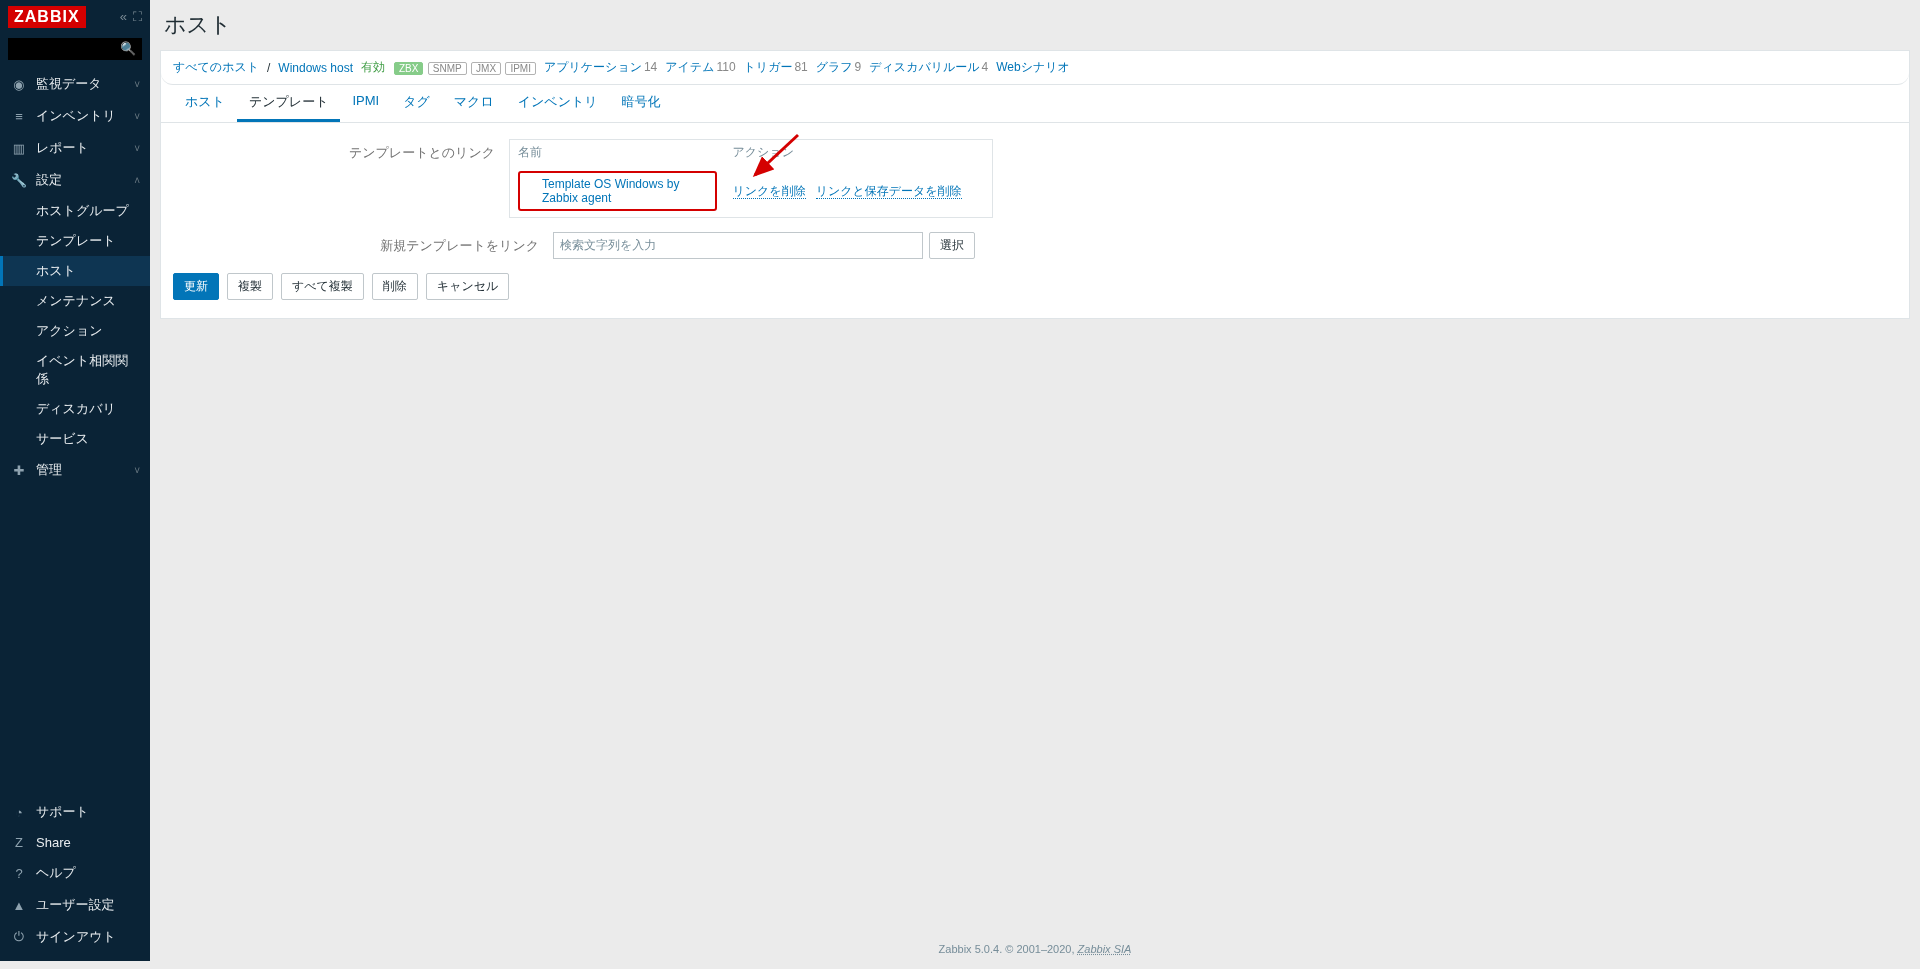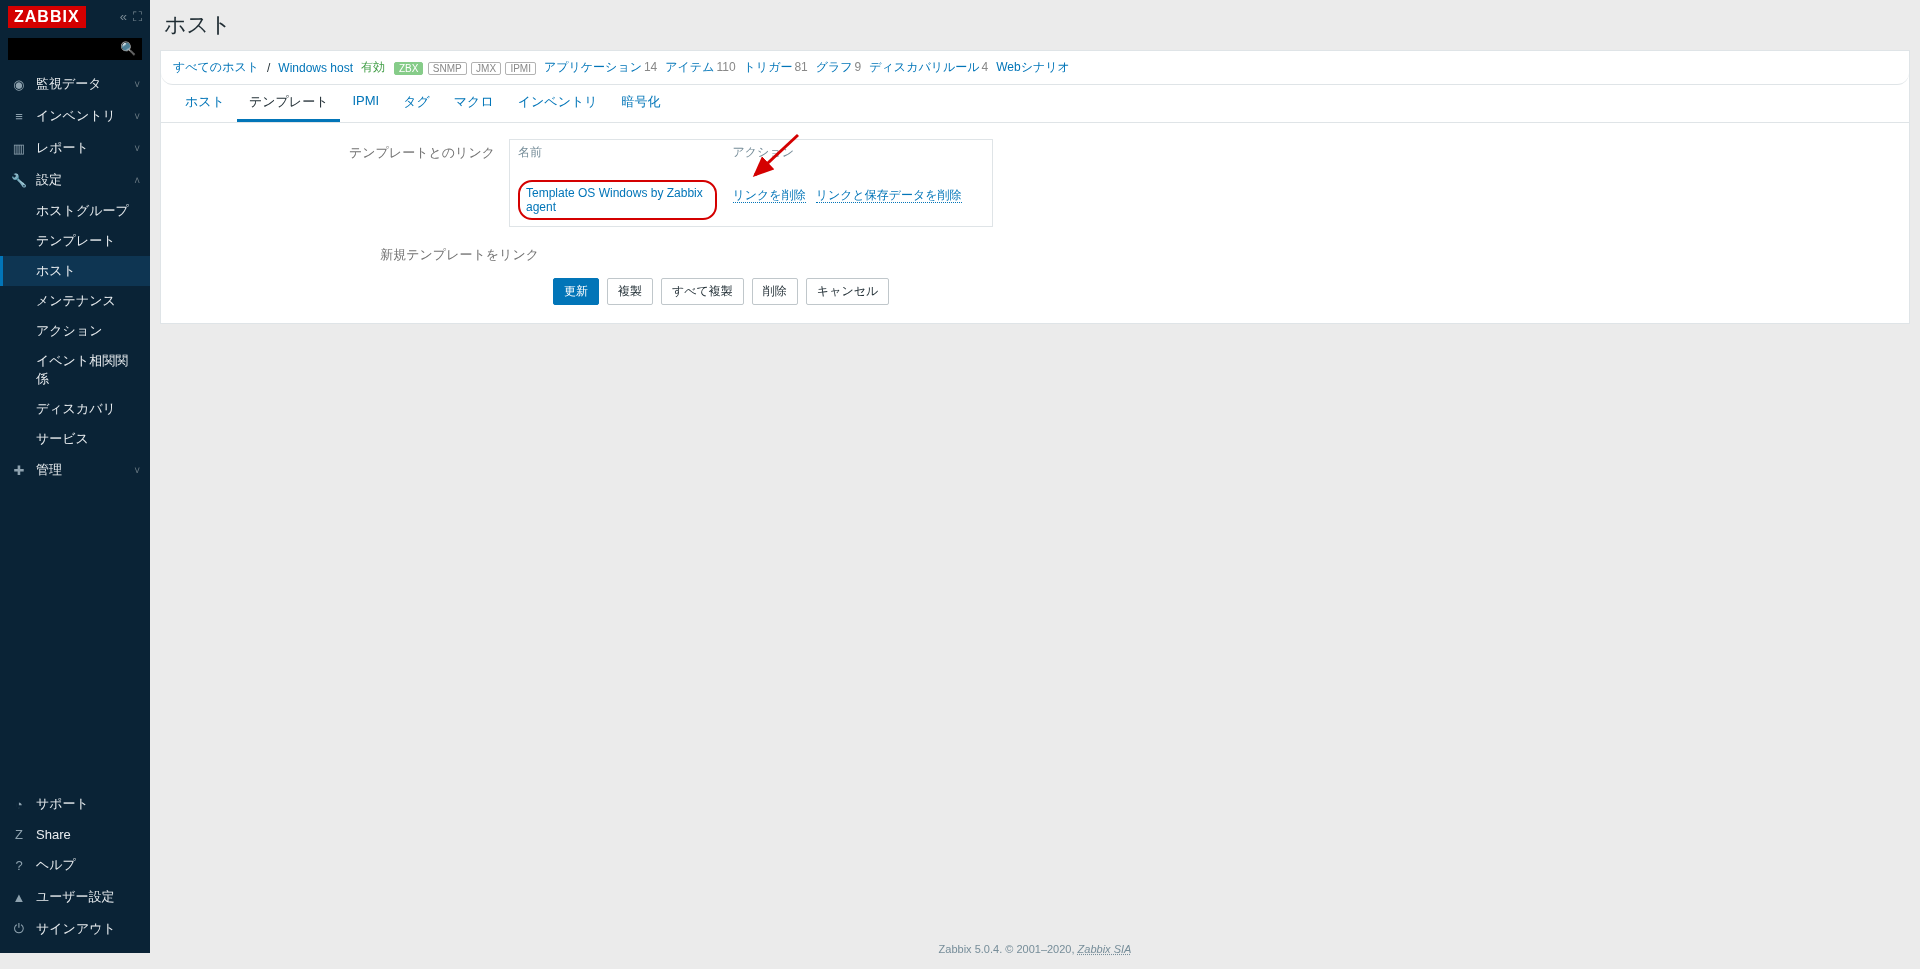--- a/index.html
+++ b/index.html
@@ -1,19 +1,19 @@
 <!DOCTYPE html>
 <html><head>
 <meta charset="utf-8">
 <style>
 * { margin: 0; padding: 0; box-sizing: border-box; }
 body { font-family: Arial, "Helvetica Neue", Helvetica, sans-serif; font-size: 13px; background: #ebebeb; color: #1f2c33; }
 a { color: #0275b8; text-decoration: none; }
 
-.sidebar { position: fixed; left: 0; top: 0; bottom: 16px; width: 150px; background: #0a2336; color: #bfc8cd; overflow-y: auto; display: flex; flex-direction: column; }
+.sidebar { position: fixed; left: 0; top: 0; bottom: 8px; width: 150px; background: #0a2336; color: #bfc8cd; overflow-y: auto; display: flex; flex-direction: column; }
 .sidebar-header { display: flex; align-items: center; padding: 6px 8px; }
 .logo { background: #d40000; color: #fff; font-weight: bold; letter-spacing: 1px; padding: 2px 6px; font-size: 16px; }
 .header-icons { margin-left: auto; color: #7b8b95; font-size: 13px; display: flex; gap: 6px; }
 .header-icons span { cursor: pointer; }
 .search-box { margin: 4px 8px 8px; position: relative; }
 .search-box input { width: 100%; background: #000; border: none; padding: 4px 22px 4px 6px; color: #fff; font-size: 12px; }
 .search-box .search-ico { position: absolute; right: 5px; top: 3px; color: #6b7a84; font-size: 13px; }
 
 .nav-section { }
 .nav-item { display: flex; align-items: center; padding: 7px 10px; color: #e8ecef; cursor: pointer; font-size: 13px; }
@@ -47,29 +47,29 @@
 .form-area { padding: 16px 12px 18px; position: relative; }
 .form-inner { position: relative; width: 820px; }
 .form-row { display: flex; margin-bottom: 14px; }
 .form-label { width: 380px; text-align: right; padding-right: 14px; padding-top: 5px; color: #737373; font-size: 13px; }
 .form-field { flex: 1; }
 
 .linked-table { border: 1px solid #dfe4e7; border-collapse: collapse; width: 484px; }
 .linked-table th { text-align: left; font-weight: normal; color: #768d99; padding: 4px 8px; font-size: 12px; }
 .linked-table td { padding: 6px 8px; vertical-align: middle; font-size: 12px; }
 .template-cell { width: 215px; }
-.template-link-box { border: 2px solid #d40000; border-radius: 14px; padding: 4px 6px; display: inline-block; margin-top: 9px; }
+.template-link-box { border: 2px solid #d40000; border-radius: 3px; padding: 4px 22px; display: inline-block; }
 .template-link-box a { color: #0275b8; }
 .action-link { color: #0275b8; border-bottom: 1px dotted #0275b8; cursor: pointer; }
 
 .new-link-row { display: flex; align-items: stretch; gap: 6px; }
 .multi-input { border: 1px solid #c0c7cb; width: 370px; padding: 4px 6px; font-size: 12px; color: #768d99; min-height: 26px; background: #fff; }
 .btn { border: 1px solid #c0c7cb; background: #fff; color: #1f2c33; padding: 4px 10px; font-size: 12px; cursor: pointer; border-radius: 2px; }
 .btn.primary { background: #0275b8; border-color: #0275b8; color: #fff; }
-.btn-row { display: flex; gap: 8px; margin-left: 380px; }
+.btn-row { display: flex; gap: 8px; }
 
 .red-arrow { position: absolute; left: 570px; top: -6px; width: 60px; height: 50px; pointer-events: none; }
 
 .page-footer { margin-top: auto; text-align: center; color: #768d99; font-size: 11px; padding: 14px 0; }
 .page-footer a { color: #768d99; text-decoration: underline dotted; font-style: italic; }
 </style>
 </head>
 <body>
 
 <div class="sidebar">
@@ -235,20 +235,26 @@
                   <span class="action-link">リンクと保存データを削除</span>
                 </td>
               </tr>
             </tbody>
           </table>
         </div>
       </div>
 
       <div class="form-row">
         <div class="form-label">新規テンプレートをリンク</div>
+        <div class="form-field">
+          <div class="new-link-row">
+            <div class="multi-input">検索文字列を入力</div>
+            <button class="btn">選択</button>
+          </div>
+        </div>
       </div>
 
       <div class="btn-row">
         <button class="btn primary">更新</button>
         <button class="btn">複製</button>
         <button class="btn">すべて複製</button>
         <button class="btn">削除</button>
         <button class="btn">キャンセル</button>
       </div>
       </div>

